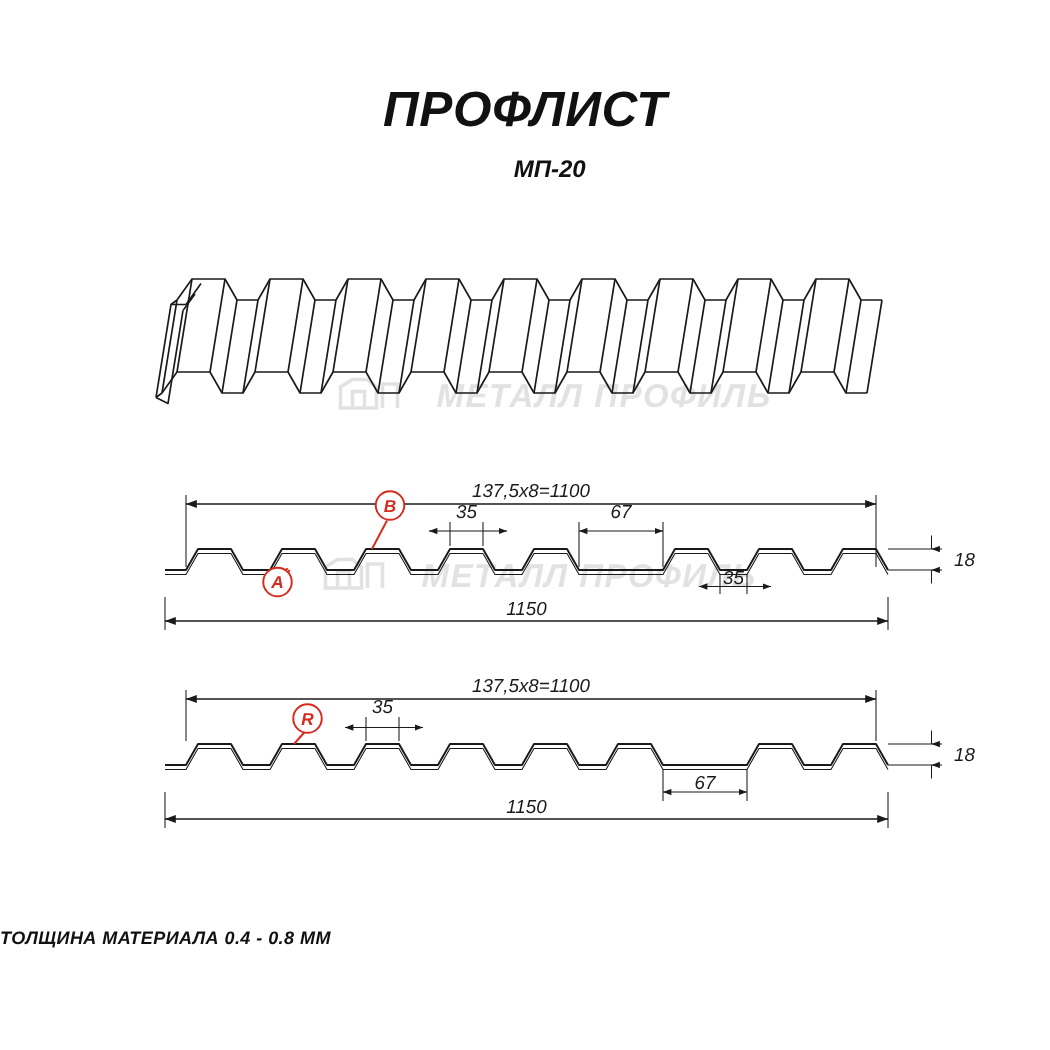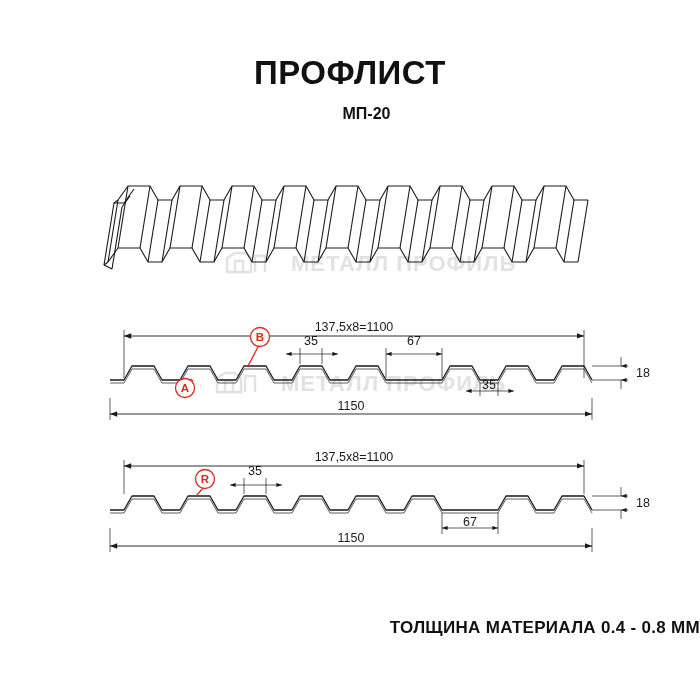--- a/index.html
+++ b/index.html
@@ -12,20 +12,21 @@
     background: #ffffff;
     font-family: "Liberation Sans", sans-serif;
     color: #1a1a1a;
     position: relative;
     overflow: hidden;
   }
   .page {
     position: relative;
     width: 700px;
     height: 700px;
+    font-style: italic;
   }
 
   
   .title-block {
     position: absolute;
     top: 54px;
     left: 0;
     width: 700px;
     text-align: center;
   }
@@ -82,22 +83,22 @@
     width: 700px;
     height: 700px;
   }
 
   
   .footer-note {
     position: absolute;
     top: 618px;
     left: 0;
     width: 700px;
-    text-align: right;
-    font-size: 17px;
+    text-align: left;
+    font-size: 12px;
     font-weight: bold;
     color: #111111;
     letter-spacing: 0.3px;
   }
 </style>
 </head>
 <body>
 
 <div class="page">
 

